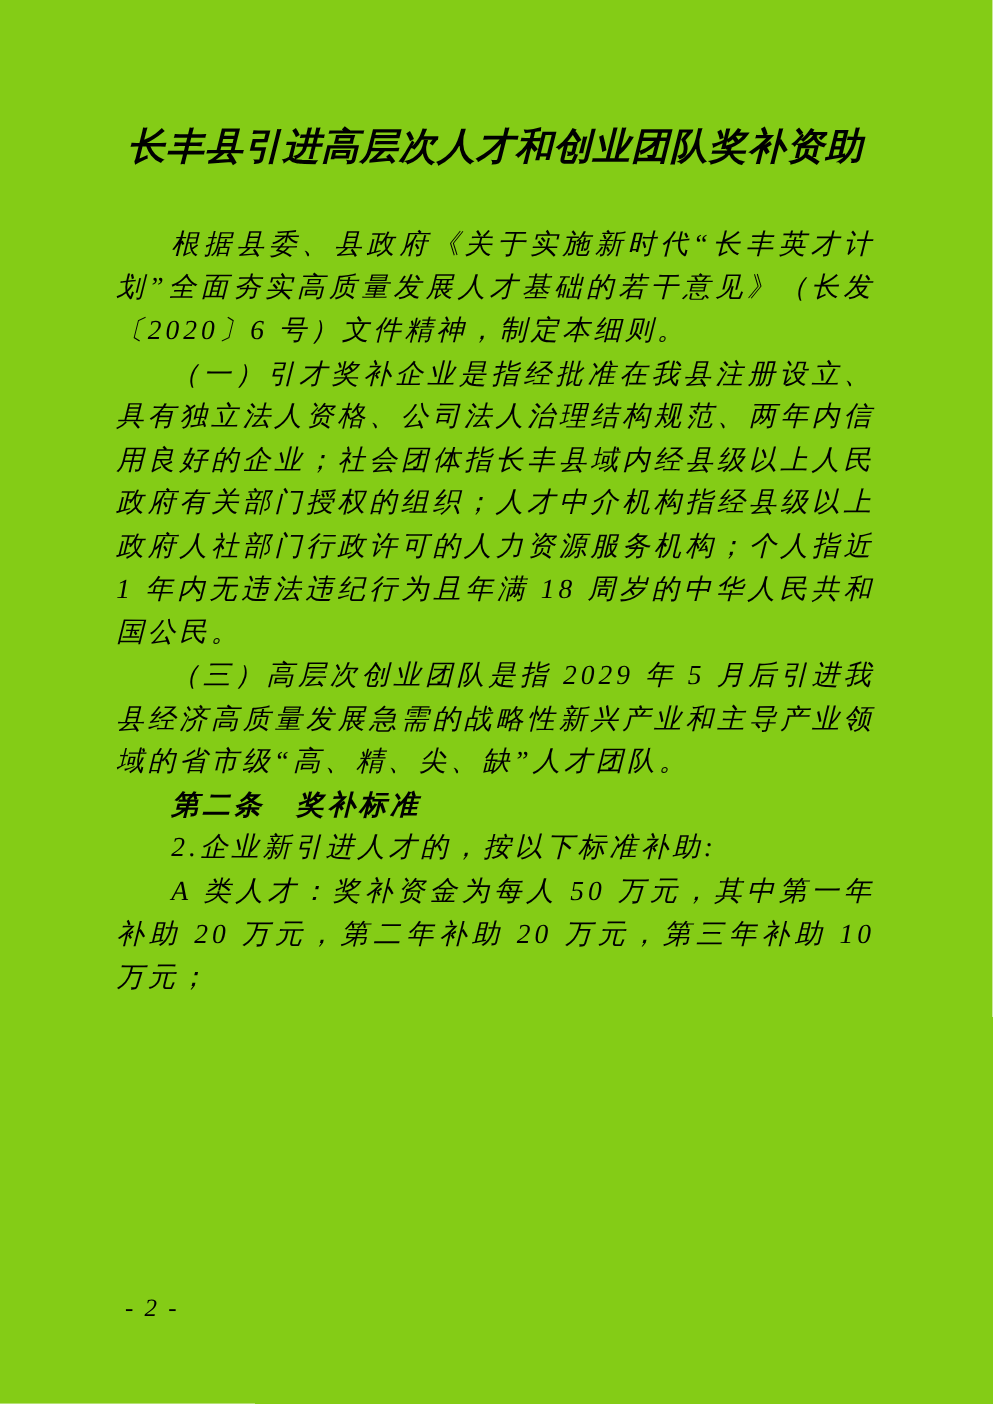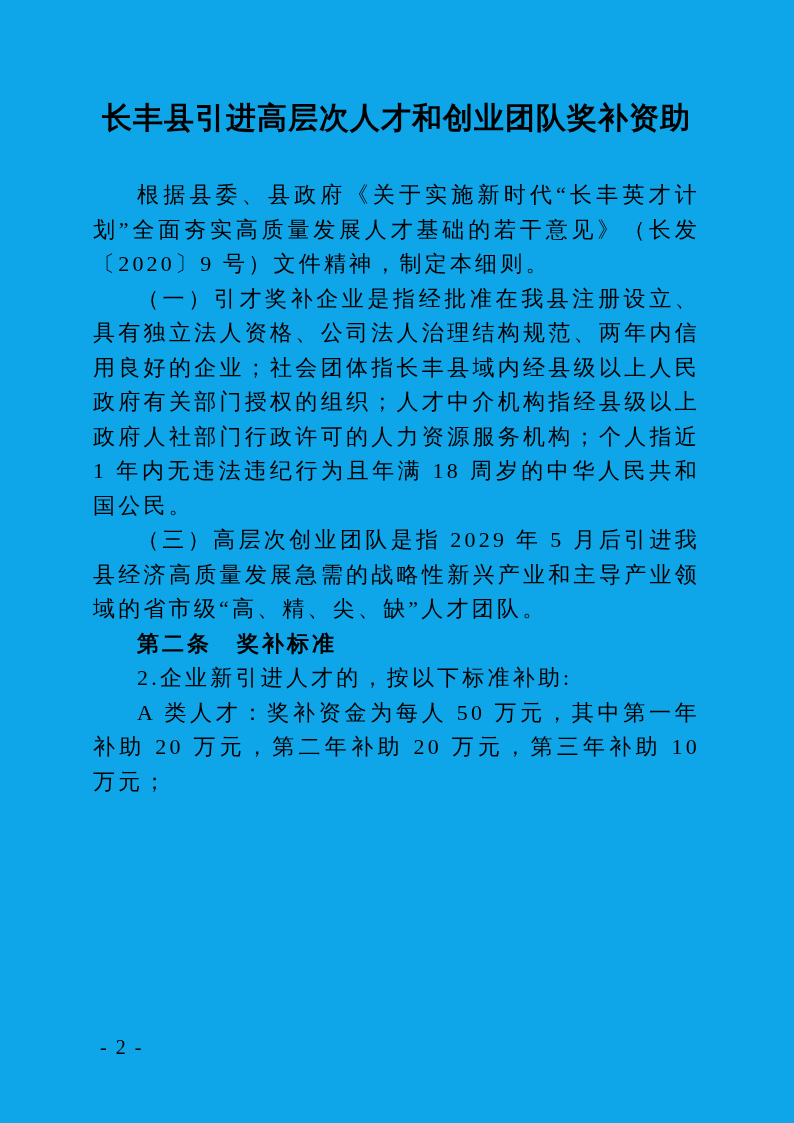--- a/index.html
+++ b/index.html
@@ -4,25 +4,26 @@
   <style>
     html, body {
       margin: 0;
       padding: 0;
       background: #ffffff;
     }
     .page {
       position: relative;
       width: 794px;
       height: 1123px;
-      background: #0ea5e9;
+      background: #84cc16;
       color: #000000;
       font-family: "Liberation Serif", serif;
       overflow: hidden;
       box-sizing: border-box;
+      font-style: italic;
     }
     .content {
       padding: 87px 94px 0 93px;
       box-sizing: border-box;
     }
     .title {
       margin: 0;
       font-size: 30px;
       font-weight: 700;
       line-height: 62px;
@@ -60,21 +61,21 @@
 </head>
 <body>
 
 <div class="page">
   <div class="content">
     <h1 class="title">
       <div>长丰县引进高层次人才和创业团队奖补资助</div>
     </h1>
     <div class="document-body">
 
-    <p class="para body">根据县委、县政府《关于实施新时代“长丰英才计划”全面夯实高质量发展人才基础的若干意见》（长发〔2020〕9 号）文件精神，制定本细则。</p>
+    <p class="para body">根据县委、县政府《关于实施新时代“长丰英才计划”全面夯实高质量发展人才基础的若干意见》（长发〔2020〕6 号）文件精神，制定本细则。</p>
         <p class="para body">（一）引才奖补企业是指经批准在我县注册设立、具有独立法人资格、公司法人治理结构规范、两年内信用良好的企业；社会团体指长丰县域内经县级以上人民政府有关部门授权的组织；人才中介机构指经县级以上政府人社部门行政许可的人力资源服务机构；个人指近 1 年内无违法违纪行为且年满 18 周岁的中华人民共和国公民。</p>
         <p class="para body">（三）高层次创业团队是指 2029 年 5 月后引进我县经济高质量发展急需的战略性新兴产业和主导产业领域的省市级“高、精、尖、缺”人才团队。</p>
         <p class="para heading">第二条　奖补标准</p>
         <p class="para body">2.企业新引进人才的，按以下标准补助:</p>
         <p class="para body">A 类人才：奖补资金为每人 50 万元，其中第一年补助 20 万元，第二年补助 20 万元，第三年补助 10 万元；</p>
       </div>
   </div>
   <div class="page-footer">- 2 -</div>
 </div>
 

